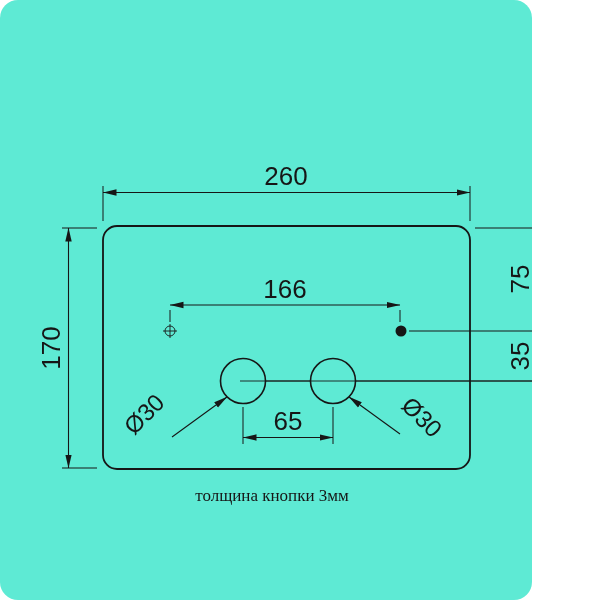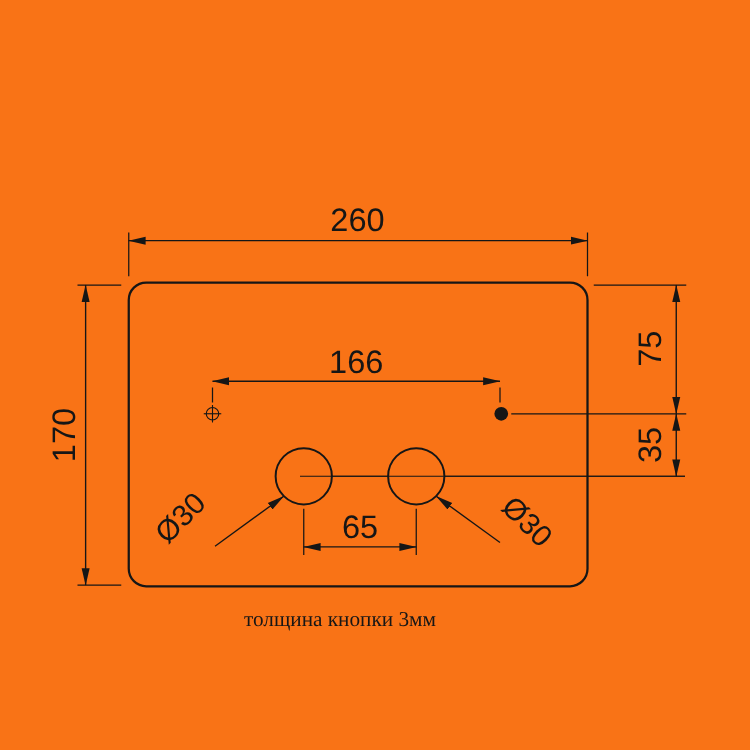--- a/index.html
+++ b/index.html
@@ -1,16 +1,16 @@
 <!DOCTYPE html>
 <html><head>
 <meta charset="utf-8">
 <style>
   html,body{margin:0;padding:0;background:#ffffff;}
-  .canvas{position:relative;width:600px;height:600px;background:#f97316;overflow:hidden;}
+  .canvas{position:relative;width:532px;height:600px;background:#5eead4;overflow:hidden;border-radius:18px;}
   svg{display:block;}
   .ln{stroke:#161616;fill:none;}
   .outline{stroke-width:1.8;}
   .circ{stroke-width:1.6;}
   .dimln{stroke-width:1.1;}
   .extln{stroke-width:1.0;}
   .thin{stroke-width:0.9;}
   .dim-text{font-family:"Liberation Sans",sans-serif;font-size:26px;fill:#161616;}
   .dia-text{font-family:"Liberation Sans",sans-serif;font-size:24px;fill:#161616;}
   .caption-text{font-family:"Liberation Serif",serif;font-size:17px;fill:#161616;}

